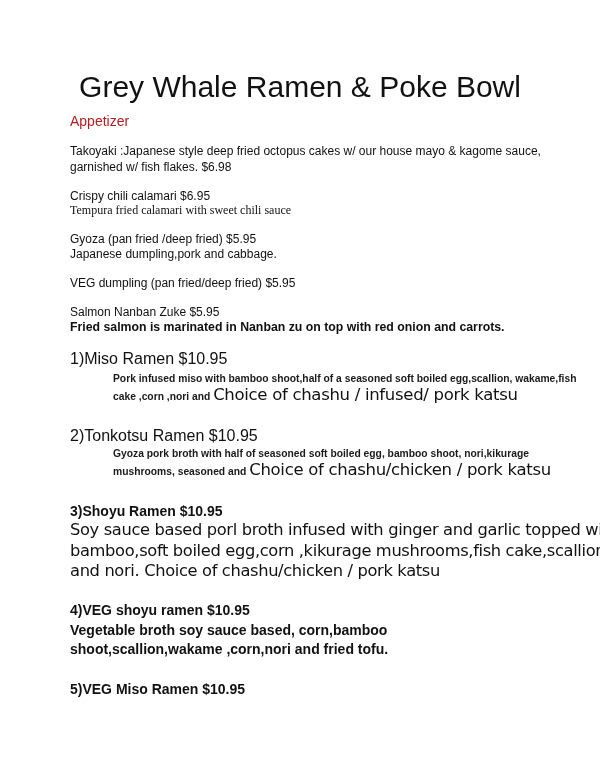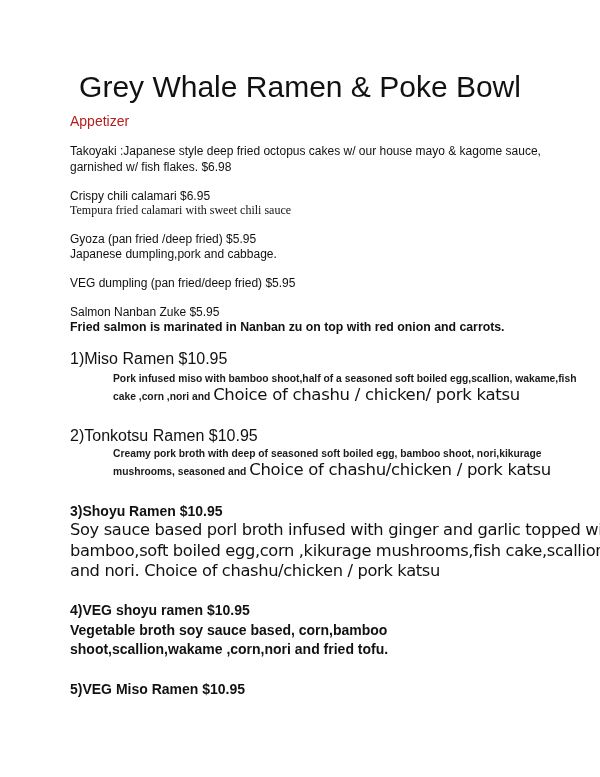--- a/index.html
+++ b/index.html
@@ -35,25 +35,25 @@
   <div class="abs sm" style="top:247px">Japanese dumpling,pork and cabbage.</div>
 
   <div class="abs sm" style="top:276px">VEG dumpling (pan fried/deep fried) $5.95</div>
 
   <div class="abs sm" style="top:305px">Salmon Nanban Zuke  $5.95</div>
   <div class="abs mid" style="top:320px">Fried salmon is marinated in Nanban zu on top with red onion and carrots.</div>
 
   <div class="abs h" style="top:350px">1)Miso Ramen $10.95</div>
   <div class="abs desc" style="top:372px">Pork infused miso with bamboo shoot,half of a seasoned soft boiled egg,scallion, wakame,fish</div>
   <div class="abs desc" style="top:388px">
-    <span>cake ,corn ,nori  and </span><span class="big">Choice of chashu / chicken/ pork katsu</span>
+    <span>cake ,corn ,nori  and </span><span class="big">Choice of chashu / infused/ pork katsu</span>
   </div>
 
   <div class="abs h" style="top:427px">2)Tonkotsu Ramen $10.95</div>
-  <div class="abs desc" style="top:447px">Creamy pork broth with deep of seasoned soft boiled egg, bamboo shoot, nori,kikurage</div>
+  <div class="abs desc" style="top:447px">Gyoza pork broth with half of seasoned soft boiled egg, bamboo shoot, nori,kikurage</div>
   <div class="abs desc" style="top:463px">
     <span>mushrooms, seasoned and </span><span class="big">Choice of chashu/chicken / pork katsu</span>
   </div>
 
   <div class="abs bold14" style="top:502px">3)Shoyu Ramen $10.95</div>
   <div class="abs body16" style="top:520px">Soy sauce based porl broth infused with ginger and garlic topped with</div>
   <div class="abs body16" style="top:541px">bamboo,soft boiled egg,corn ,kikurage mushrooms,fish cake,scallions</div>
   <div class="abs body16" style="top:561px">and nori.  Choice of chashu/chicken / pork katsu</div>
 
   <div class="abs bold14" style="top:601px">4)VEG shoyu ramen $10.95</div>

